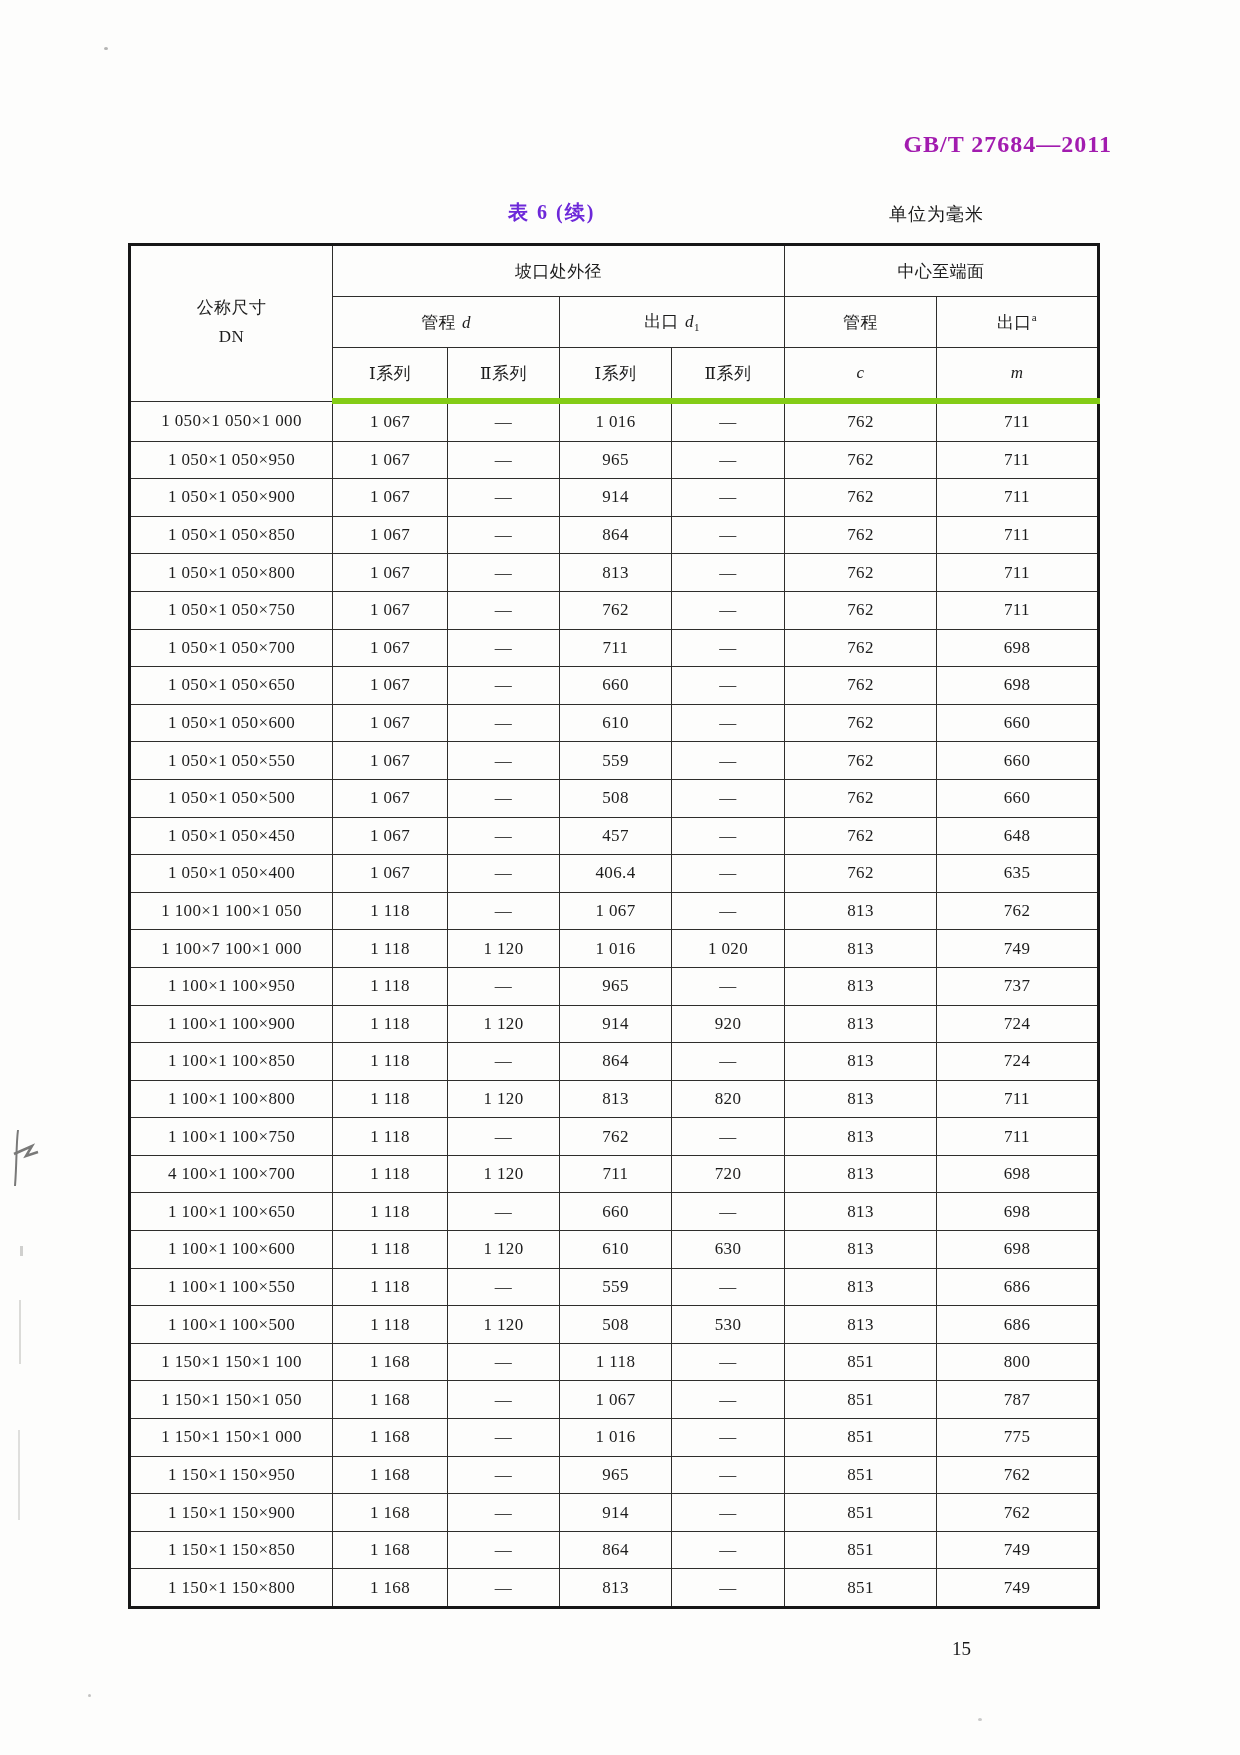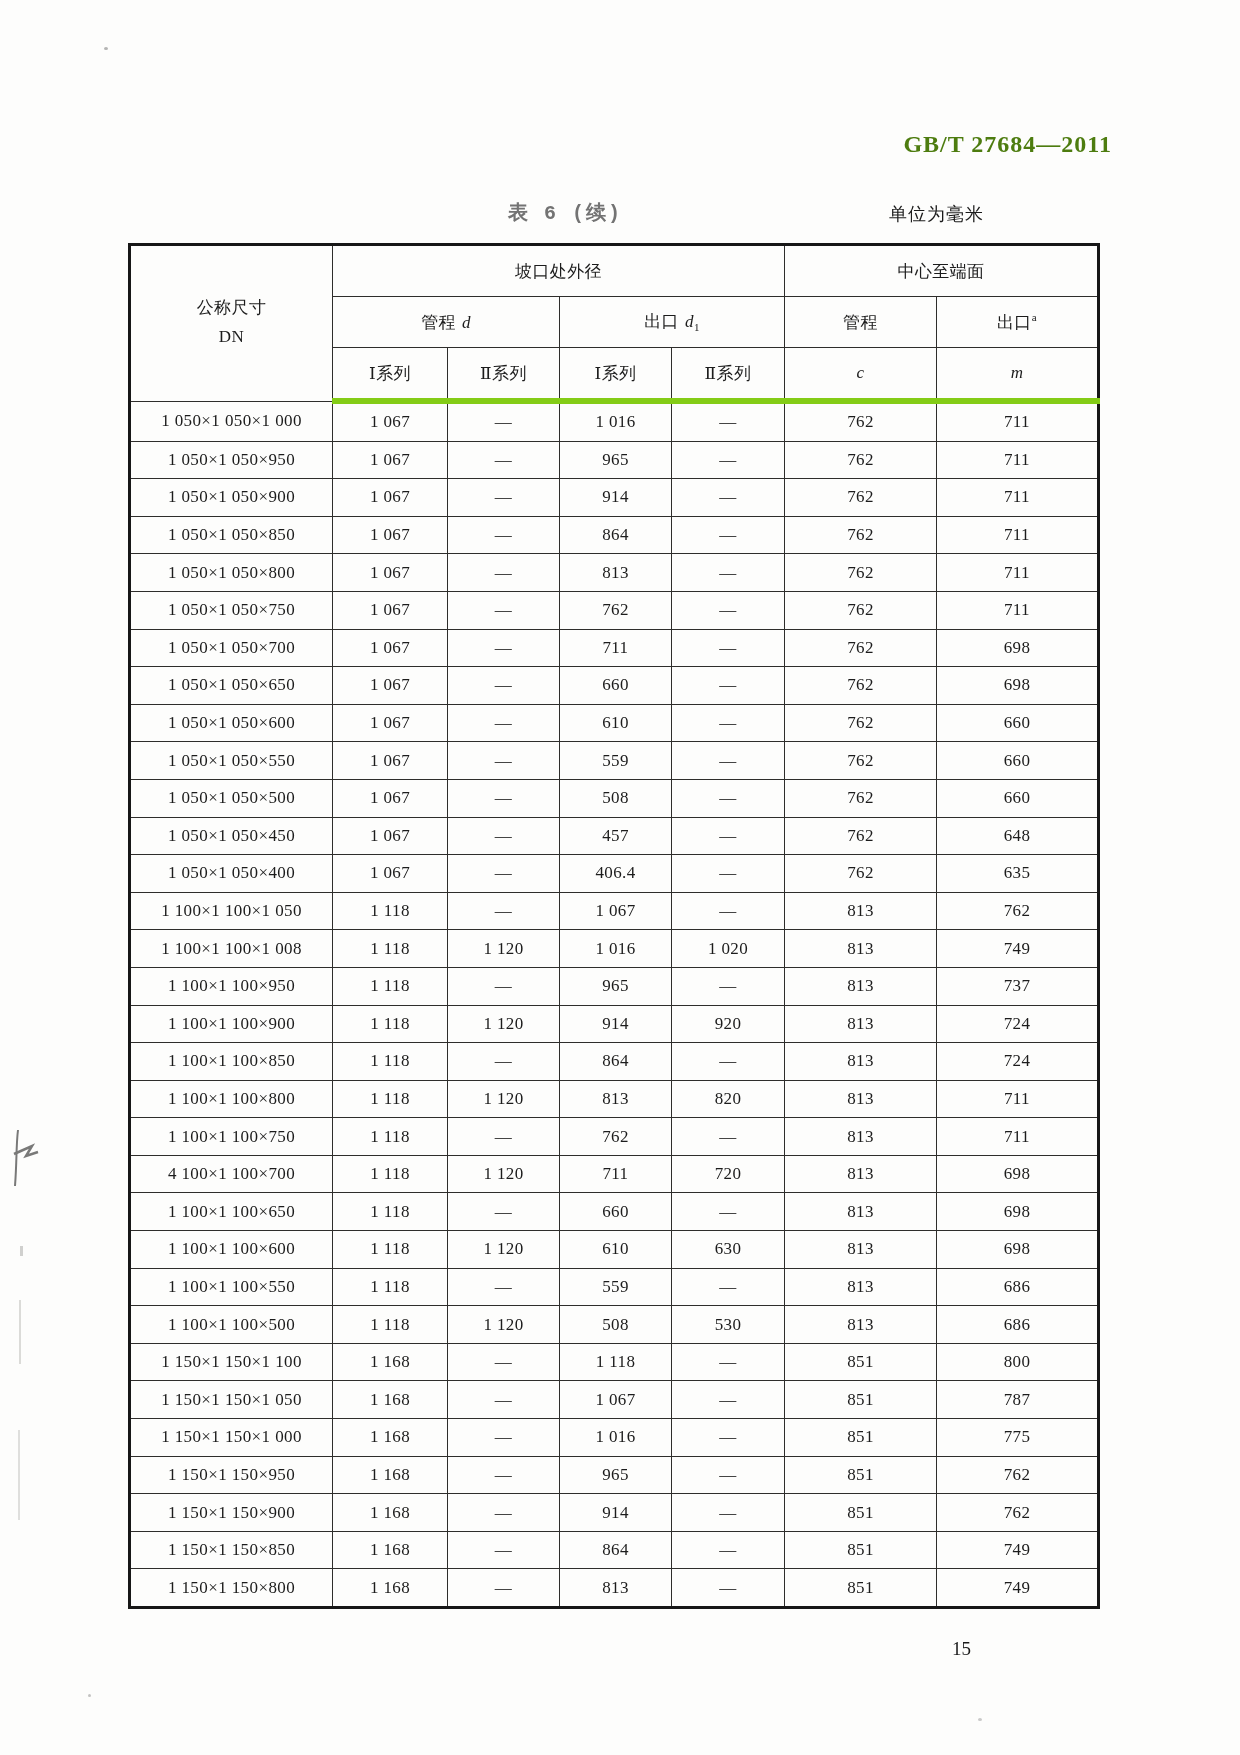--- a/index.html
+++ b/index.html
@@ -4,26 +4,26 @@
 <style>
   html,body{margin:0;padding:0;background:#e8e8e8;}
   .page{
     position:relative;width:1240px;height:1755px;margin:0 auto;
     background:#fdfdfc;overflow:hidden;
     font-family:"Liberation Serif","DejaVu Serif",serif;color:#1b1b1b;
   }
   .doc-number{
     position:absolute;top:131px;right:128px;
     font-family:"Liberation Serif","DejaVu Serif",serif;
-    font-weight:bold;font-size:24px;letter-spacing:1px;color:#4d7c0f;
+    font-weight:bold;font-size:24px;letter-spacing:1px;color:#a21caf;
   }
   .table-title{
     position:absolute;top:199px;left:508px;
-    font-family:Liberation Mono, monospace;
-    font-weight:bold;font-size:20px;letter-spacing:2px;color:#737373;text-align:right;
+    font-family:Liberation Serif, serif;
+    font-weight:bold;font-size:20px;letter-spacing:2px;color:#6d28d9;text-align:right;
   }
   .unit-note{
     position:absolute;top:202px;right:256px;
     font-family:"Liberation Sans","DejaVu Sans",sans-serif;
     font-size:18px;letter-spacing:1px;color:#1a1a1a;margin-left:28px;
   }
   table.data-table{
     position:absolute;left:128px;top:243px;width:969px;
     border-collapse:collapse;table-layout:fixed;
     border:3px solid #171717;
@@ -217,21 +217,21 @@
         <tr>
           <td>1 100×1 100×1 050</td>
           <td>1 118</td>
           <td>—</td>
           <td>1 067</td>
           <td>—</td>
           <td>813</td>
           <td>762</td>
         </tr>
         <tr>
-          <td>1 100×1 100×1 008</td>
+          <td>1 100×7 100×1 000</td>
           <td>1 118</td>
           <td>1 120</td>
           <td>1 016</td>
           <td>1 020</td>
           <td>813</td>
           <td>749</td>
         </tr>
         <tr>
           <td>1 100×1 100×950</td>
           <td>1 118</td>

